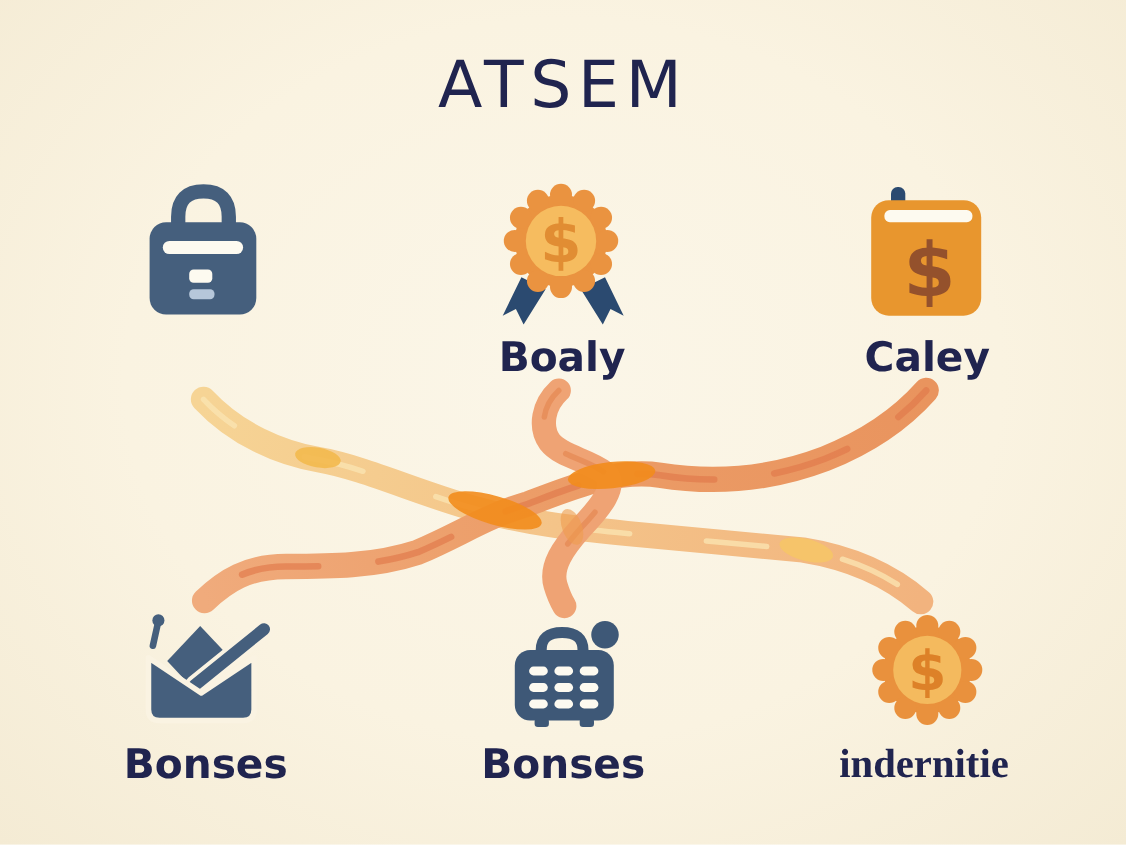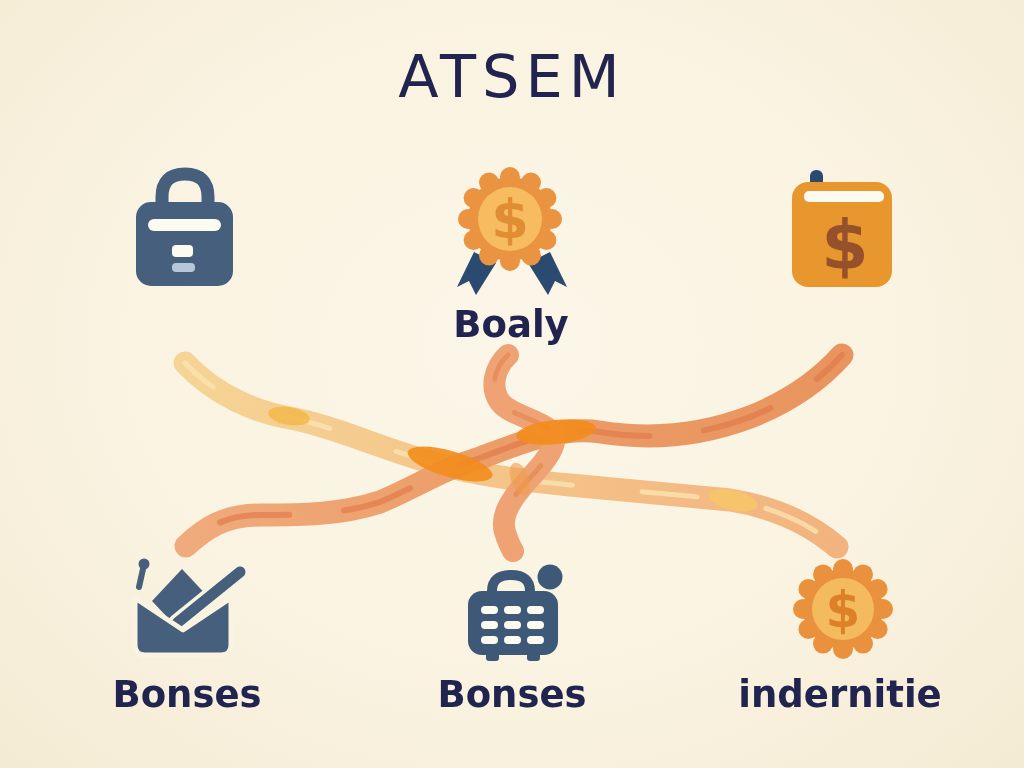--- a/index.html
+++ b/index.html
@@ -154,18 +154,19 @@
           <circle cx="877.6" cy="589" r="10"></circle>
       </g>
       <circle cx="843" cy="609" r="31" fill="#f4ba5e"></circle>
       <text class="dollar" x="843" y="627" font-size="50" fill="#dd8128">$</text>
     </g>
   </svg>
 
   <div class="title">ATSEM</div>
 
   <div class="node-label" style="left:511px; top:303px;">Boaly</div>
+  <div class="node-label" style="left:843px; top:303px;">Caley</div>
 
   <div class="node-label" style="left:187px; top:673px;">Bonses</div>
   <div class="node-label" style="left:512px; top:673px;">Bonses</div>
-  <div class="node-label" style="left:840px; top:673px;">indernitie</div>
+  <div class="node-label" style="left:840px; top:673px;font-family:Liberation Serif, serif;">indernitie</div>
 
 </div>
 
 </body></html>

